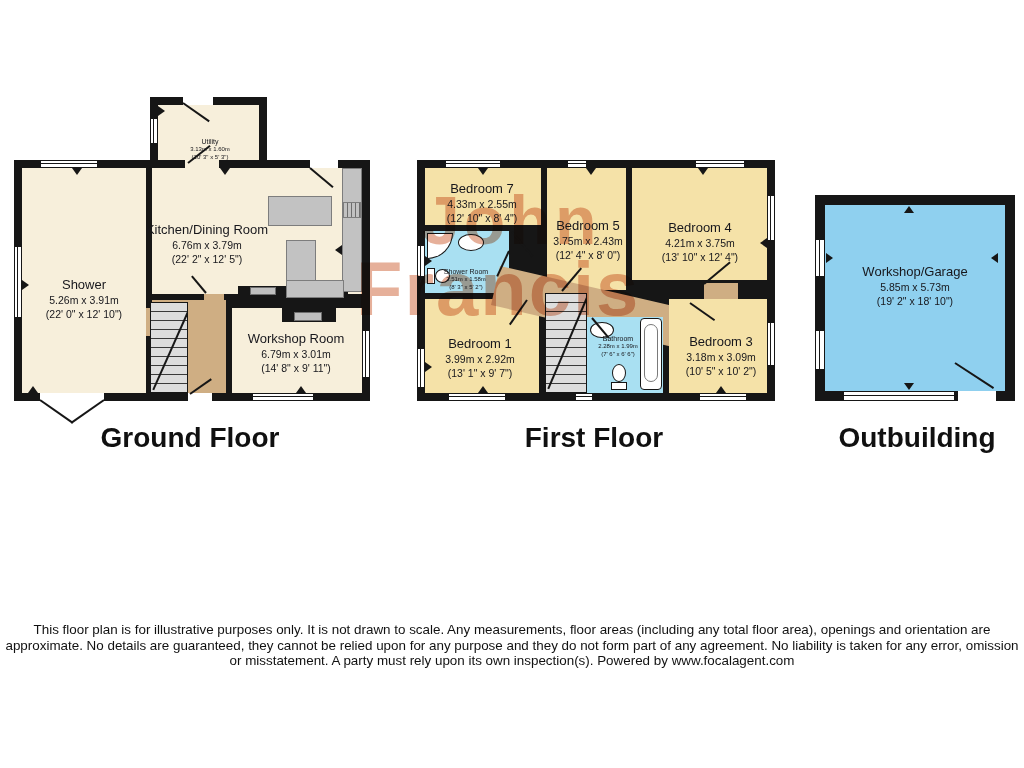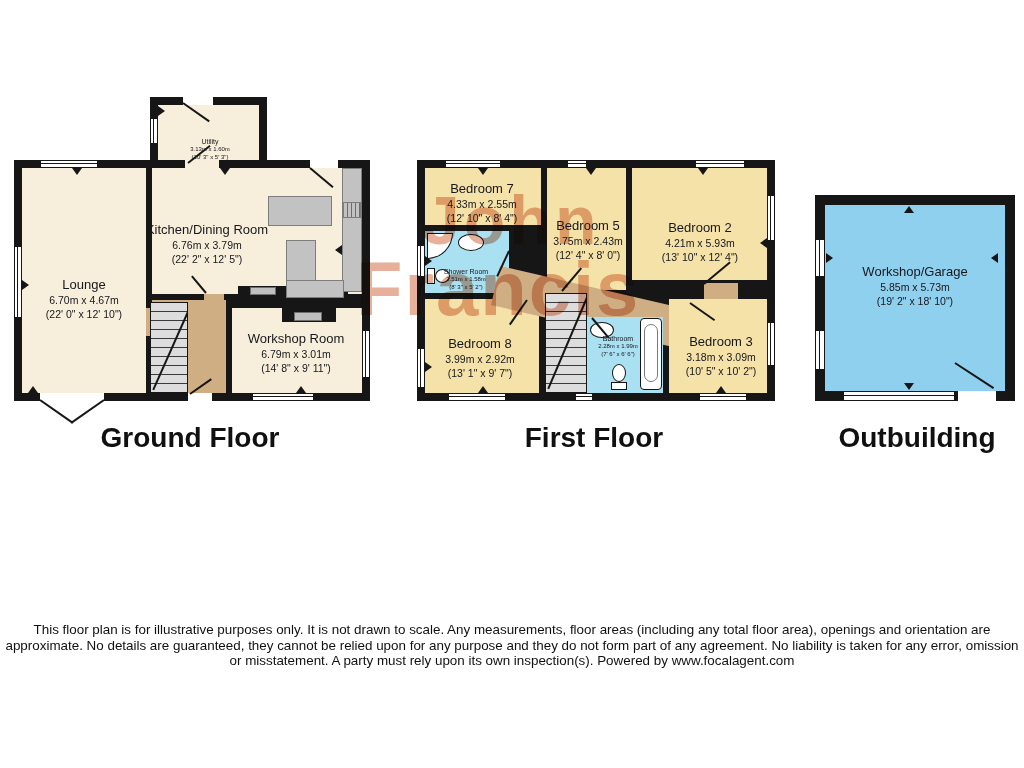--- a/index.html
+++ b/index.html
@@ -108,22 +108,22 @@
       <div class="nm">Utility</div>
       <div class="dm">3.13m x 1.60m</div>
       <div class="dm">(10' 3" x 5' 3")</div>
     </div>
     <div class="lbl" style="left:207px;top:244px">
       <div class="nm">Kitchen/Dining Room</div>
       <div class="dm">6.76m x 3.79m</div>
       <div class="dm">(22' 2" x 12' 5")</div>
     </div>
     <div class="lbl" style="left:84px;top:299px">
-      <div class="nm">Lounge</div>
-      <div class="dm">6.70m x 4.67m</div>
+      <div class="nm">Shower</div>
+      <div class="dm">5.26m x 3.91m</div>
       <div class="dm">(22' 0" x 12' 10")</div>
     </div>
     <div class="lbl" style="left:296px;top:353px">
       <div class="nm">Workshop Room</div>
       <div class="dm">6.79m x 3.01m</div>
       <div class="dm">(14' 8" x 9' 11")</div>
     </div>
   </div>
 
   <div>
@@ -184,31 +184,31 @@
       <div class="nm">Bedroom 7</div>
       <div class="dm">4.33m x 2.55m</div>
       <div class="dm">(12' 10" x 8' 4")</div>
     </div>
     <div class="lbl" style="left:588px;top:240px">
       <div class="nm">Bedroom 5</div>
       <div class="dm">3.75m x 2.43m</div>
       <div class="dm">(12' 4" x 8' 0")</div>
     </div>
     <div class="lbl" style="left:700px;top:242px">
-      <div class="nm">Bedroom 2</div>
-      <div class="dm">4.21m x 5.93m</div>
+      <div class="nm">Bedroom 4</div>
+      <div class="dm">4.21m x 3.75m</div>
       <div class="dm">(13' 10" x 12' 4")</div>
     </div>
     <div class="lbl tiny" style="left:466px;top:279px">
       <div class="nm">Shower Room</div>
       <div class="dm">2.51m x 1.58m</div>
       <div class="dm">(8' 3" x 5' 2")</div>
     </div>
     <div class="lbl" style="left:480px;top:358px">
-      <div class="nm">Bedroom 8</div>
+      <div class="nm">Bedroom 1</div>
       <div class="dm">3.99m x 2.92m</div>
       <div class="dm">(13' 1" x 9' 7")</div>
     </div>
     <div class="lbl tiny" style="left:618px;top:346px">
       <div class="nm">Bathroom</div>
       <div class="dm">2.28m x 1.99m</div>
       <div class="dm">(7' 6" x 6' 6")</div>
     </div>
     <div class="lbl" style="left:721px;top:356px">
       <div class="nm">Bedroom 3</div>

